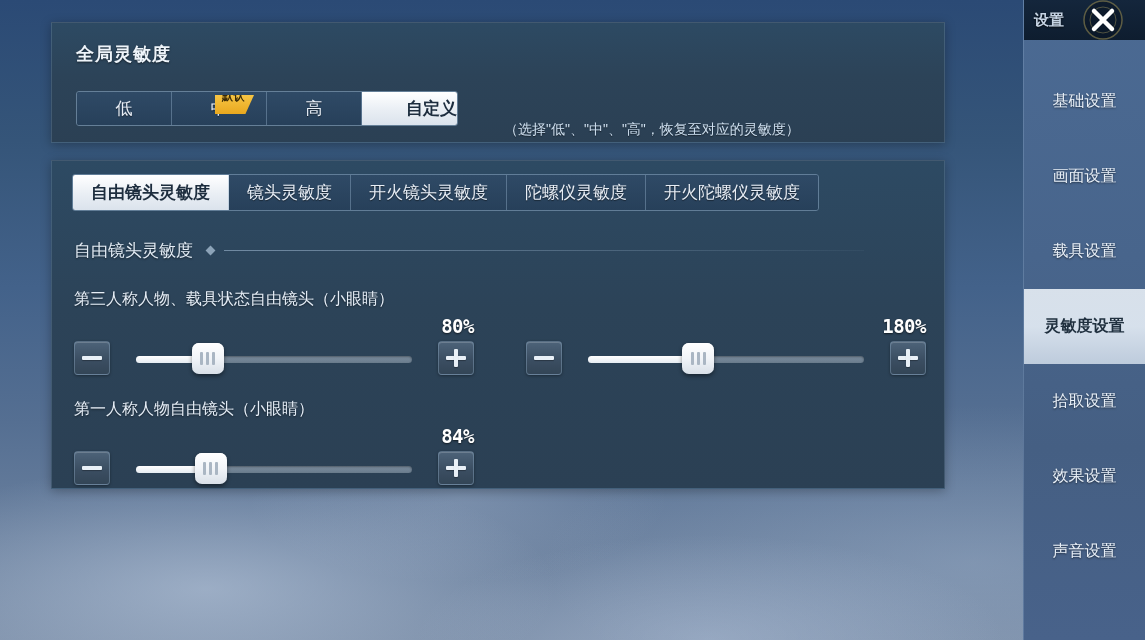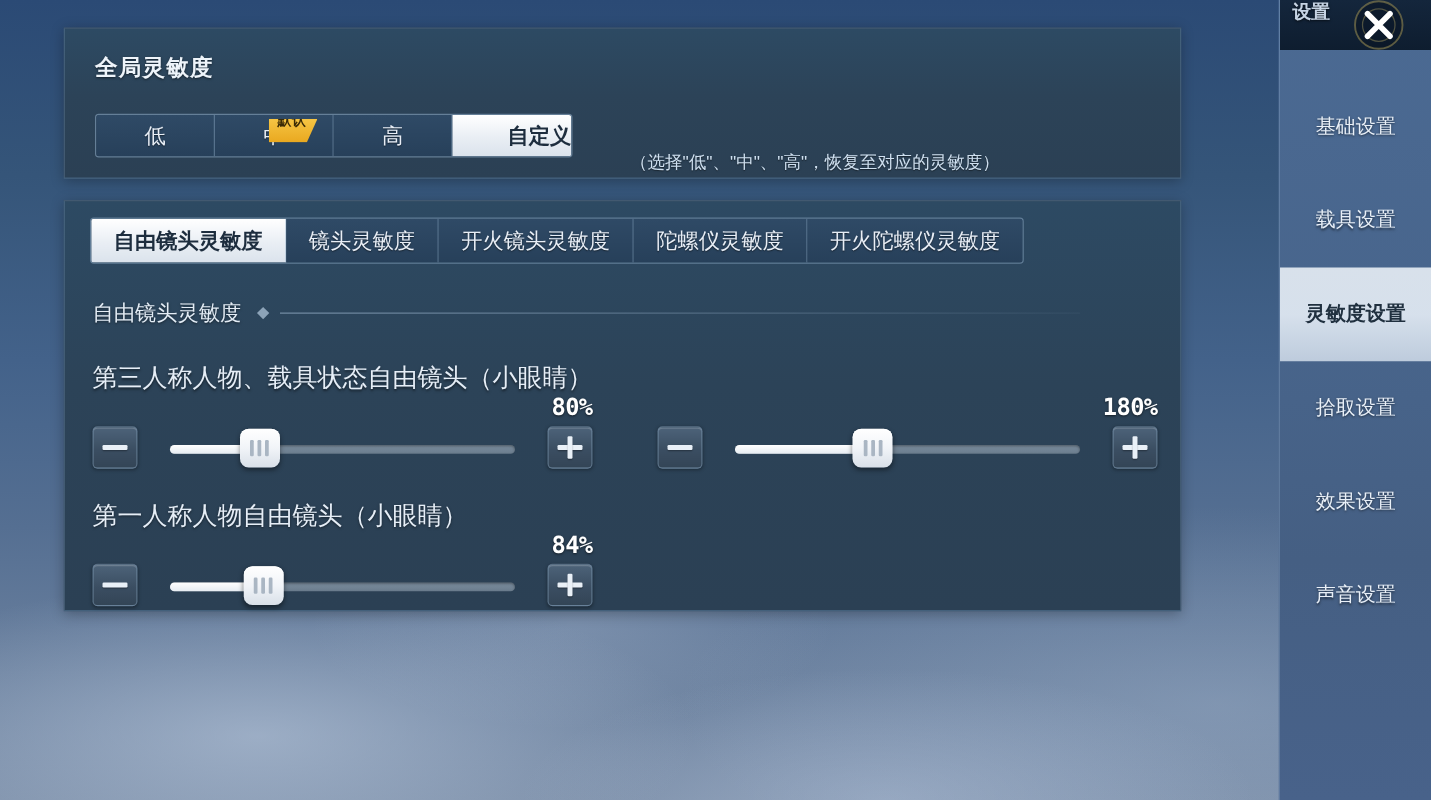--- a/index.html
+++ b/index.html
@@ -109,21 +109,21 @@
   }
 
   
   .slider-row { position:absolute; width:400px; height:108px; }
   #row-0 { left:22px; top:128px; }
   #row-1 { left:474px; top:128px; }
   #row-2 { left:22px; top:238px; }
 
   .row-label {
     position:absolute; left:0; top:0;
-    font-size:20px; color:#e6eef7; white-space:nowrap;
+    font-size:16px; color:#e6eef7; white-space:nowrap;
     text-shadow:0 1px 2px rgba(0,0,0,.5);
     text-align:center;
   }
   .row-value {
     position:absolute; right:0; top:26px;
     font-family:"DejaVu Sans Mono", monospace;
     font-size:19px; font-weight:bold; color:#ffffff;
     letter-spacing:-.5px; text-shadow:0 1px 2px rgba(0,0,0,.6);
   }
 
@@ -174,21 +174,21 @@
 
   
   #sidebar {
     position:absolute; right:0; top:0; width:122px; height:640px;
     background:linear-gradient(180deg,#4b6a93 0%,#48658c 40%,#455f83 70%,#48628a 100%);
     border-left:1px solid rgba(140,170,200,0.35);
   }
   #sidebar-header {
     position:relative; height:40px;
     background:linear-gradient(180deg,#14263c 0%,#0e1d2f 100%);
-    display:flex; align-items:flex-start;
+    display:flex; align-items:center;
   }
   #sidebar-title {
     margin-left:10px; font-size:15px; color:#c6d4e4; font-weight:bold;
     text-shadow:0 1px 2px rgba(0,0,0,.7);
   }
   #close-button {
     position:absolute; left:55px; top:-4px; width:48px; height:48px;
     cursor:pointer;
   }
   #close-button svg { display:block; }
@@ -337,20 +337,23 @@
         <path d="M15 15 L33 33 M33 15 L15 33" stroke="#ffffff" stroke-width="4.5" stroke-linecap="round"></path>
       </svg>
     </div>
   </div>
 
   <div id="sidebar-menu">
     <div class="menu-item">
       <span>基础设置</span>
     </div>
     <div class="menu-item">
+      <span>画面设置</span>
+    </div>
+    <div class="menu-item">
       <span>载具设置</span>
     </div>
     <div class="menu-item active">
       <span>灵敏度设置</span>
     </div>
     <div class="menu-item">
       <span>拾取设置</span>
     </div>
     <div class="menu-item">
       <span>效果设置</span>

